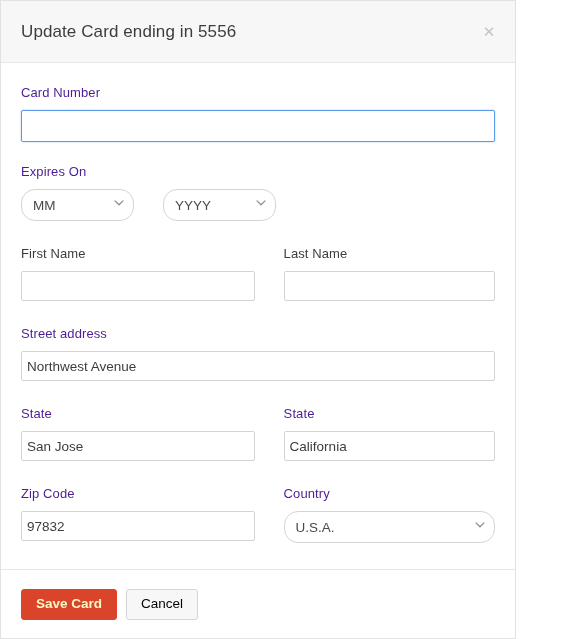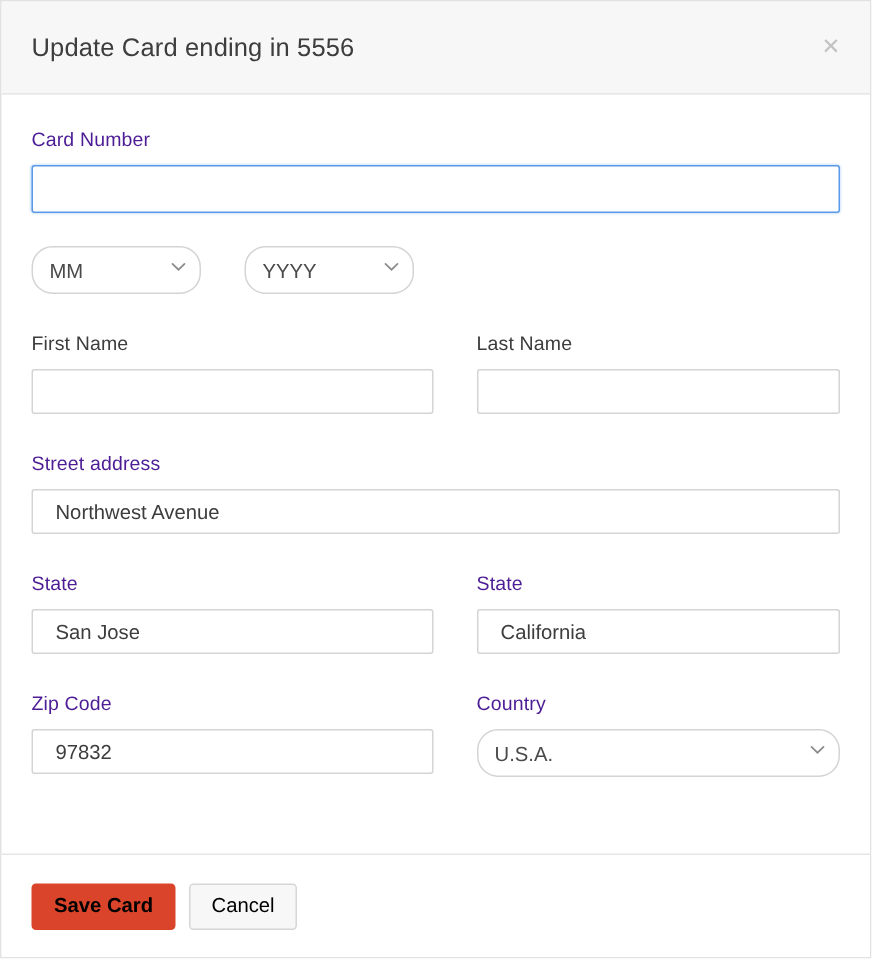--- a/index.html
+++ b/index.html
@@ -4,21 +4,21 @@
 <style>
   * { box-sizing: border-box; }
   html, body {
     margin: 0; padding: 0;
     width: 581px; height: 639px;
     background: #ffffff;
     font-family: "Liberation Sans", sans-serif;
     -webkit-font-smoothing: antialiased;
   }
   .modal {
-    width: 581px; height: 639px;
+    width: 516px; height: 639px;
     background: #ffffff;
     display: flex; flex-direction: column;
     overflow: hidden;
     border: 1px solid #e2e2e2;
     position: relative;
   }
 
   
   .modal-header {
     height: 62px; min-height: 62px;
@@ -73,21 +73,21 @@
     letter-spacing: .1px;
   }
   .label.req { color: #4c1d95; }
 
   .input {
     width: 100%;
     height: 30px;
     border: 1px solid #d4d4d4;
     border-radius: 2px;
     background: #ffffff;
-    padding: 0 15px;
+    padding: 0 5px;
     font-size: 13.5px;
     color: #3d3d3d;
     font-family: "Liberation Sans", sans-serif;
     outline: none;
   }
   .input::placeholder { color: #9b9b9b; }
   .input.focused {
     border: 1px solid #5a9ae8;
     box-shadow: 0 0 2px rgba(90,154,232,.55);
     height: 32px;
@@ -159,21 +159,21 @@
     border-radius: 3px;
     font-size: 13.5px;
     font-family: "Liberation Sans", sans-serif;
     cursor: pointer;
     padding: 0 14px;
     line-height: 1;
   }
   .btn-primary {
     background: #d9442a;
     border: 1px solid #d9442a;
-    color: #000000;
+    color: #fef9c3;
     font-weight: bold;
     margin-right: 9px;
   }
   .btn-secondary {
     background: #f7f7f7;
     border: 1px solid #d6d6d6;
     color: #000000;
   }
   .gap-22 { height: 22px; }
   .gap-25 { height: 25px; }
@@ -194,20 +194,21 @@
       <div class="field col-full">
         <label class="label req">Card Number</label>
         <input class="input focused" type="text" value="" style="">
       </div>
     </div>
 
     <div class="gap-22"></div>
 
     <div class="form-row">
       <div class="col-left">
+        <label class="label req">Expires On</label>
         <div style="display:flex;">
           <div class="select-wrap" style="width:113px;">
             <select class="select">
               <option>MM</option>
             </select>
             <span class="chevron">
               <svg viewBox="0 0 10 7" width="10" height="7">
                   <path d="M1 1.3 L5 5.2 L9 1.3" stroke="#8c8c8c" stroke-width="1.2" fill="none" stroke-linecap="round"></path>
                 </svg>
             </span>

